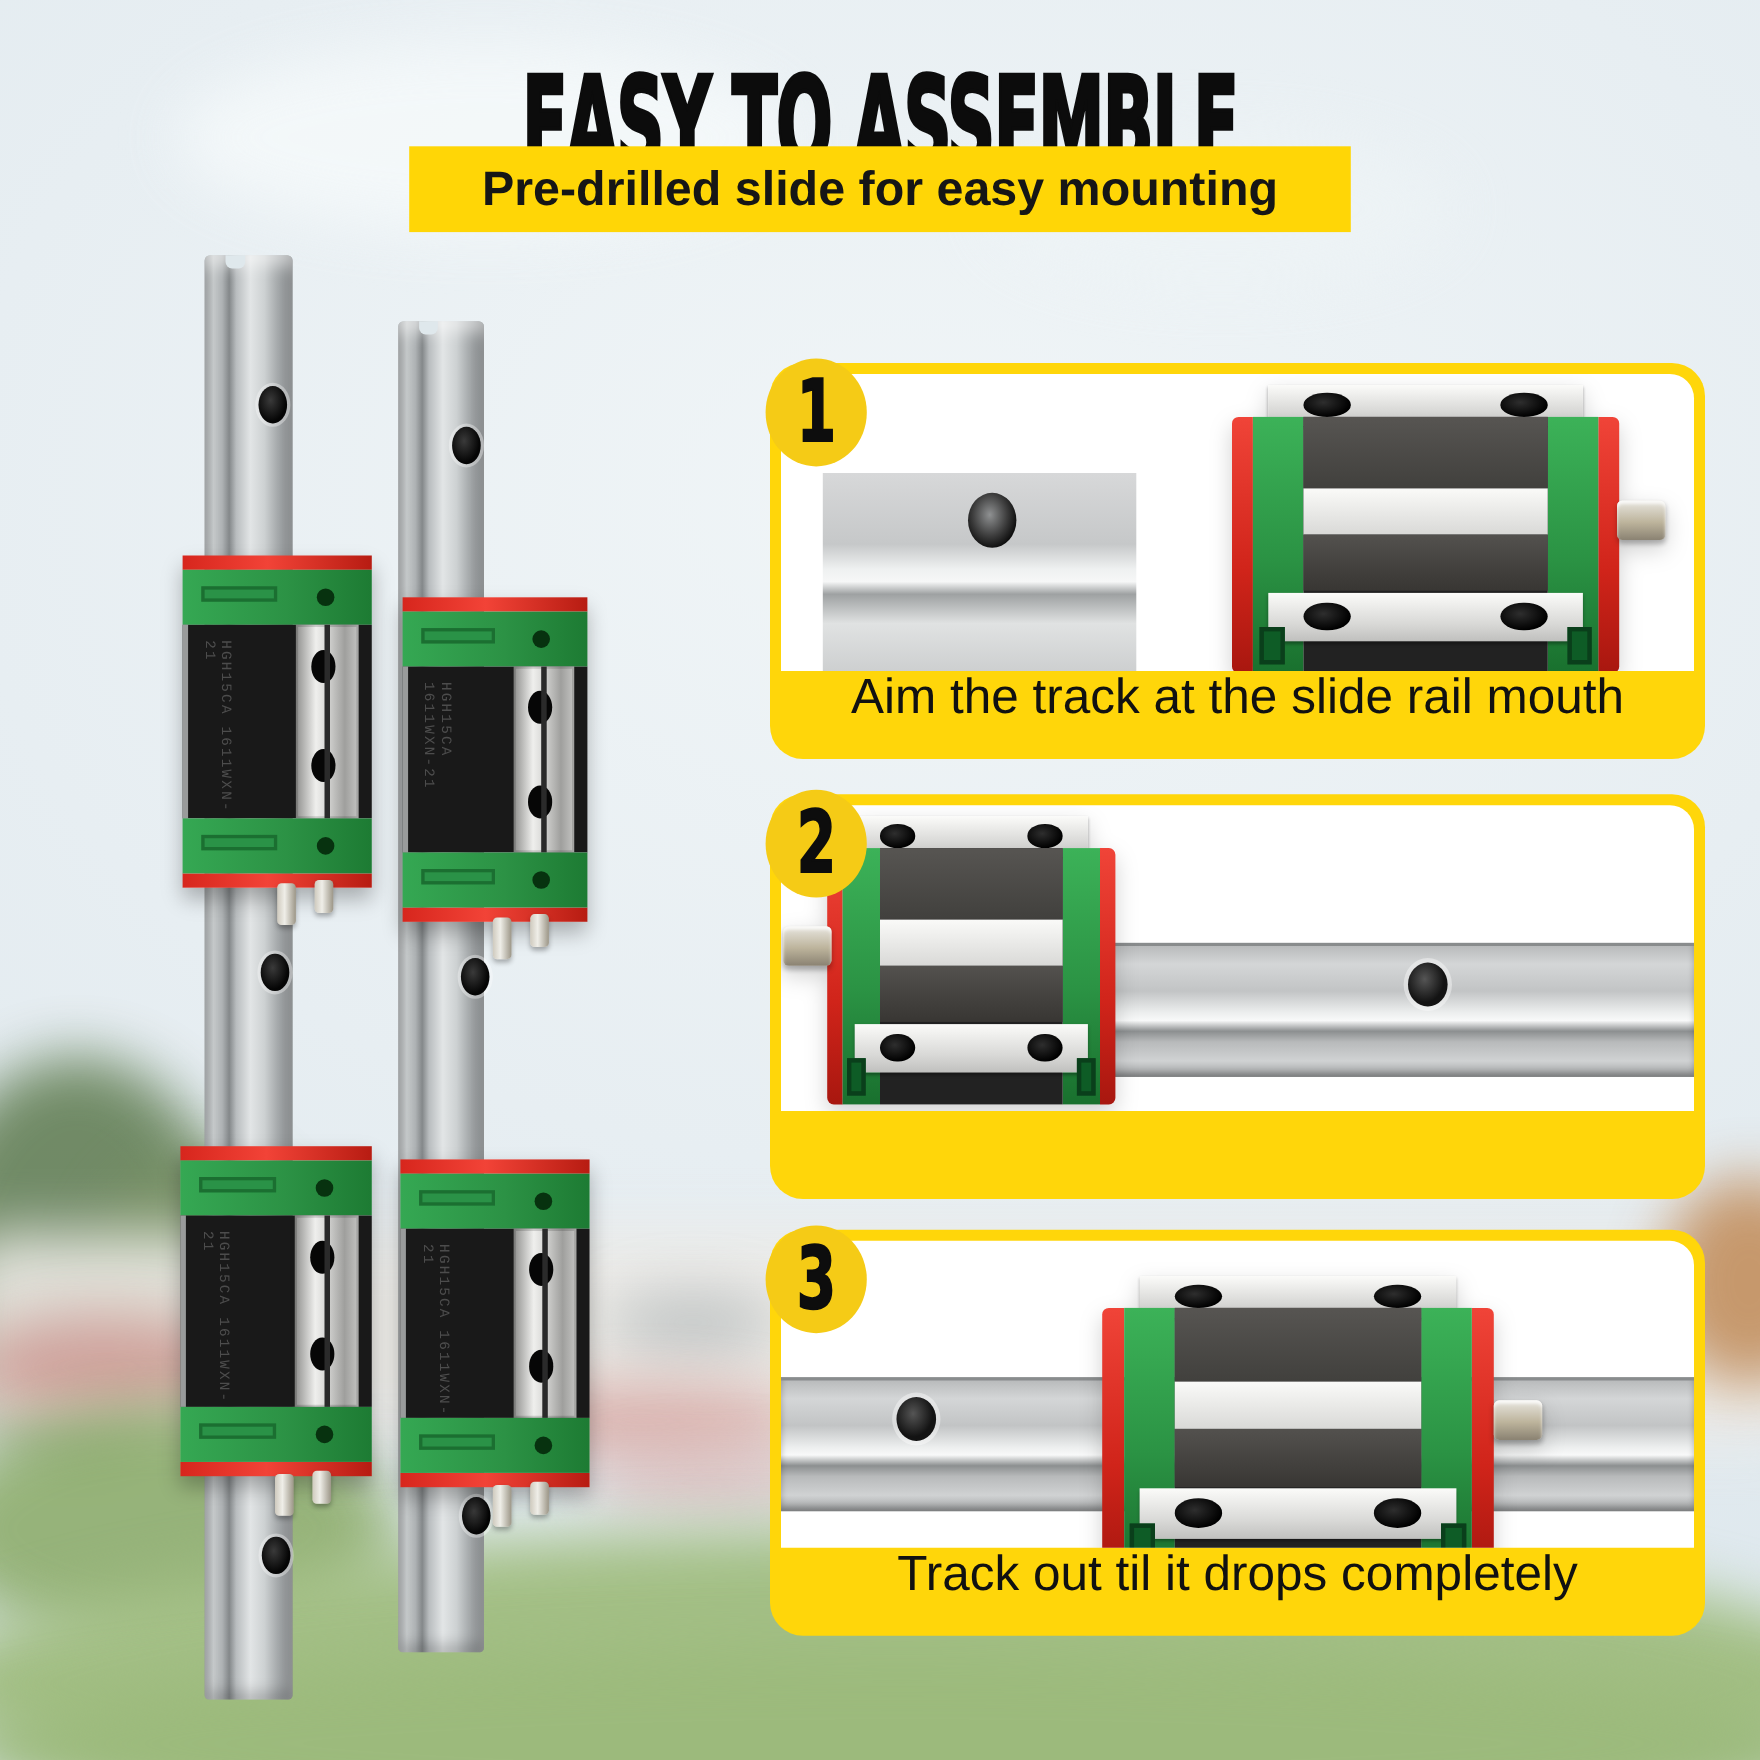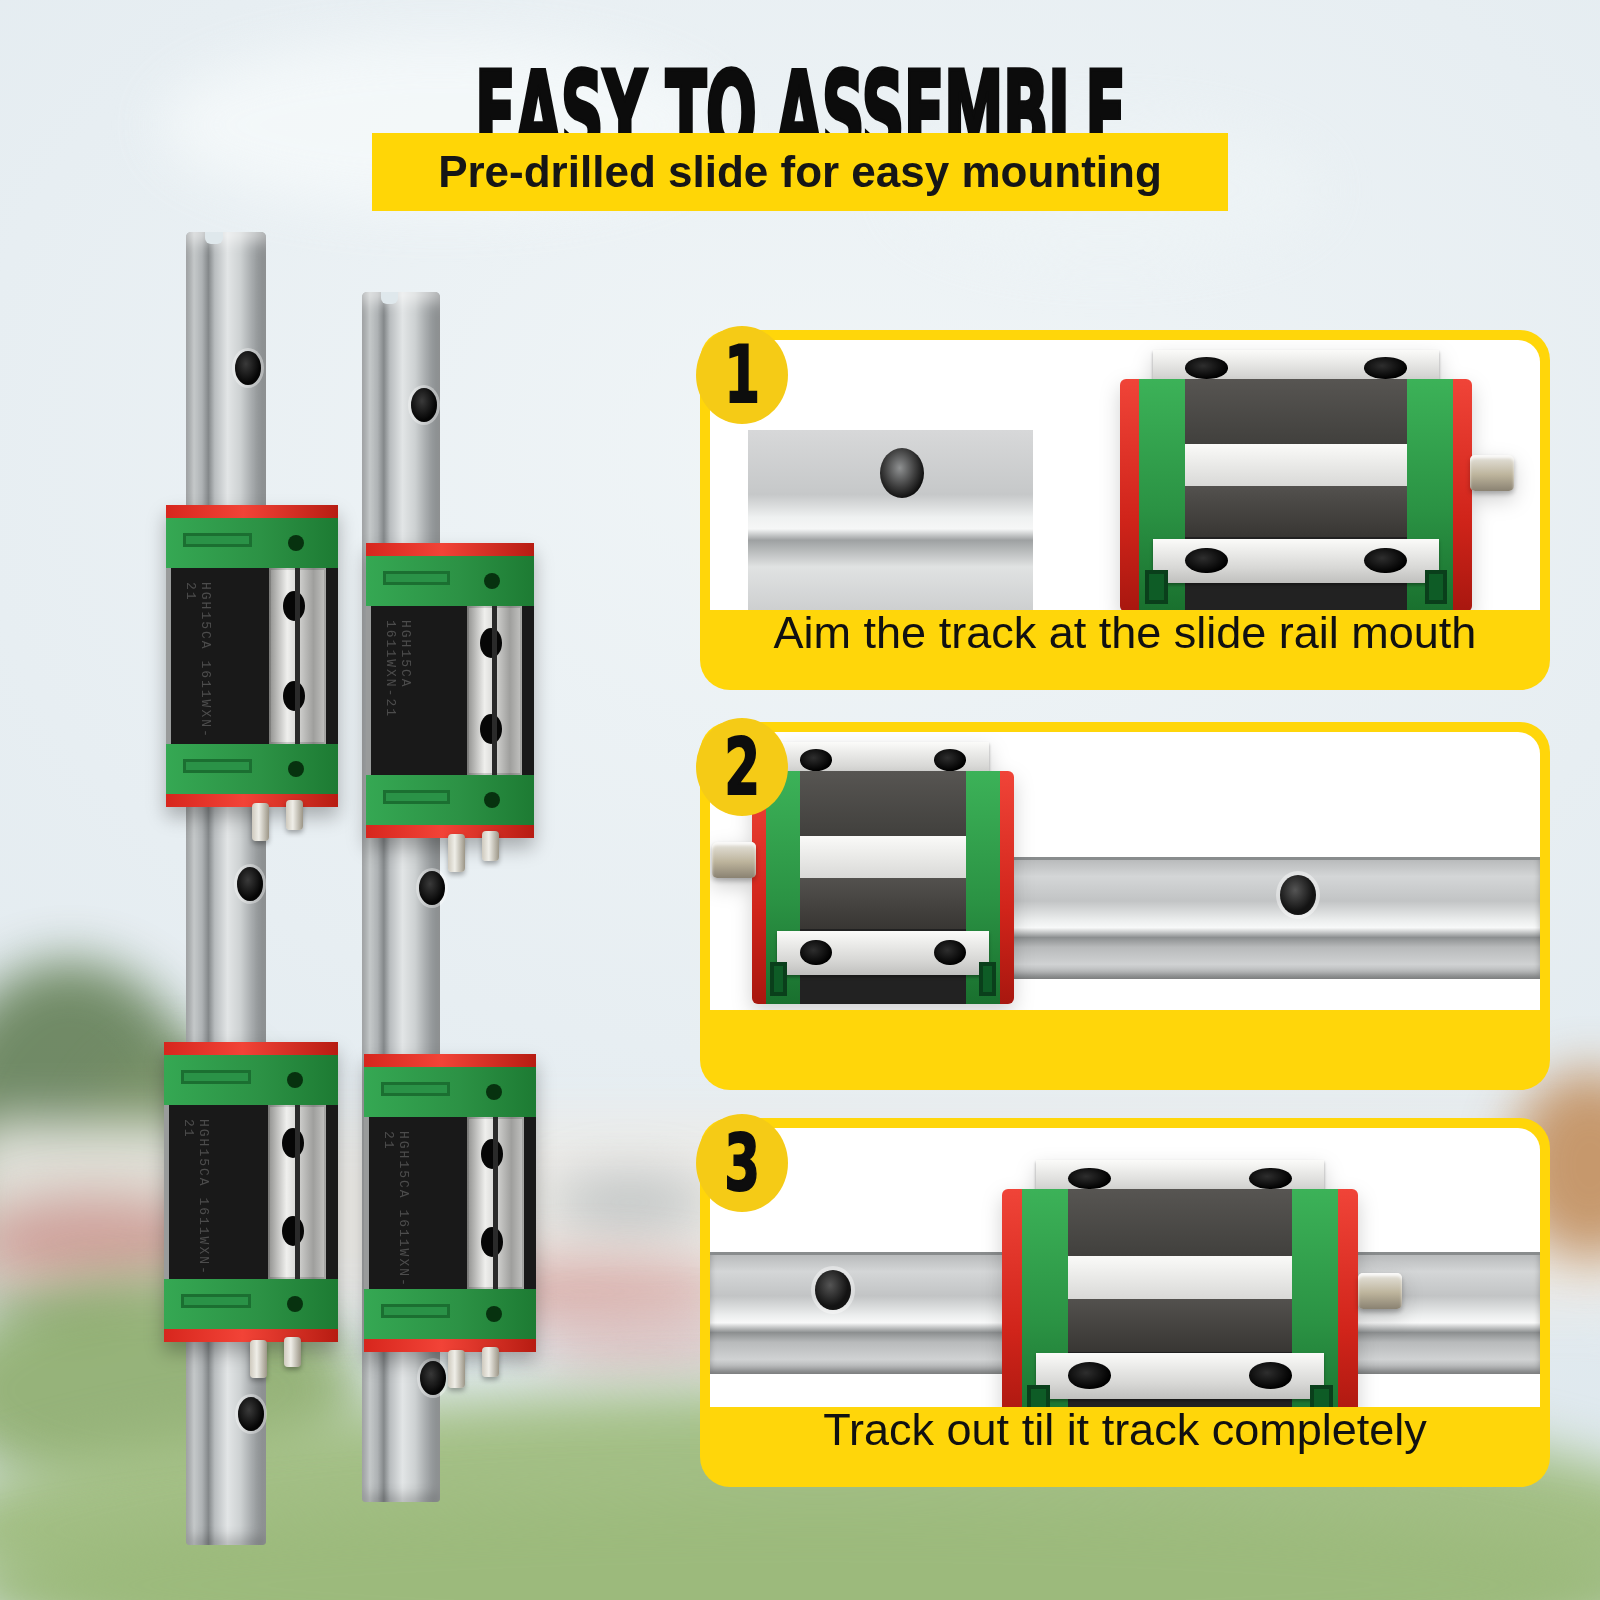--- a/index.html
+++ b/index.html
@@ -334,16 +334,16 @@
         </div>
         <div class="plate plate-b">
           <div class="phole ph1"></div>
           <div class="phole ph2"></div>
         </div>
         <div class="notch notch-l"></div>
         <div class="notch notch-r"></div>
         <div class="peg" style="right:-44px;top:42%;"></div>
       </div>
     </div>
-    <div class="pcap">Track out til it track completely</div>
+    <div class="pcap">Track out til it drops completely</div>
   </section>
 
 </div>
 
 </body></html>

